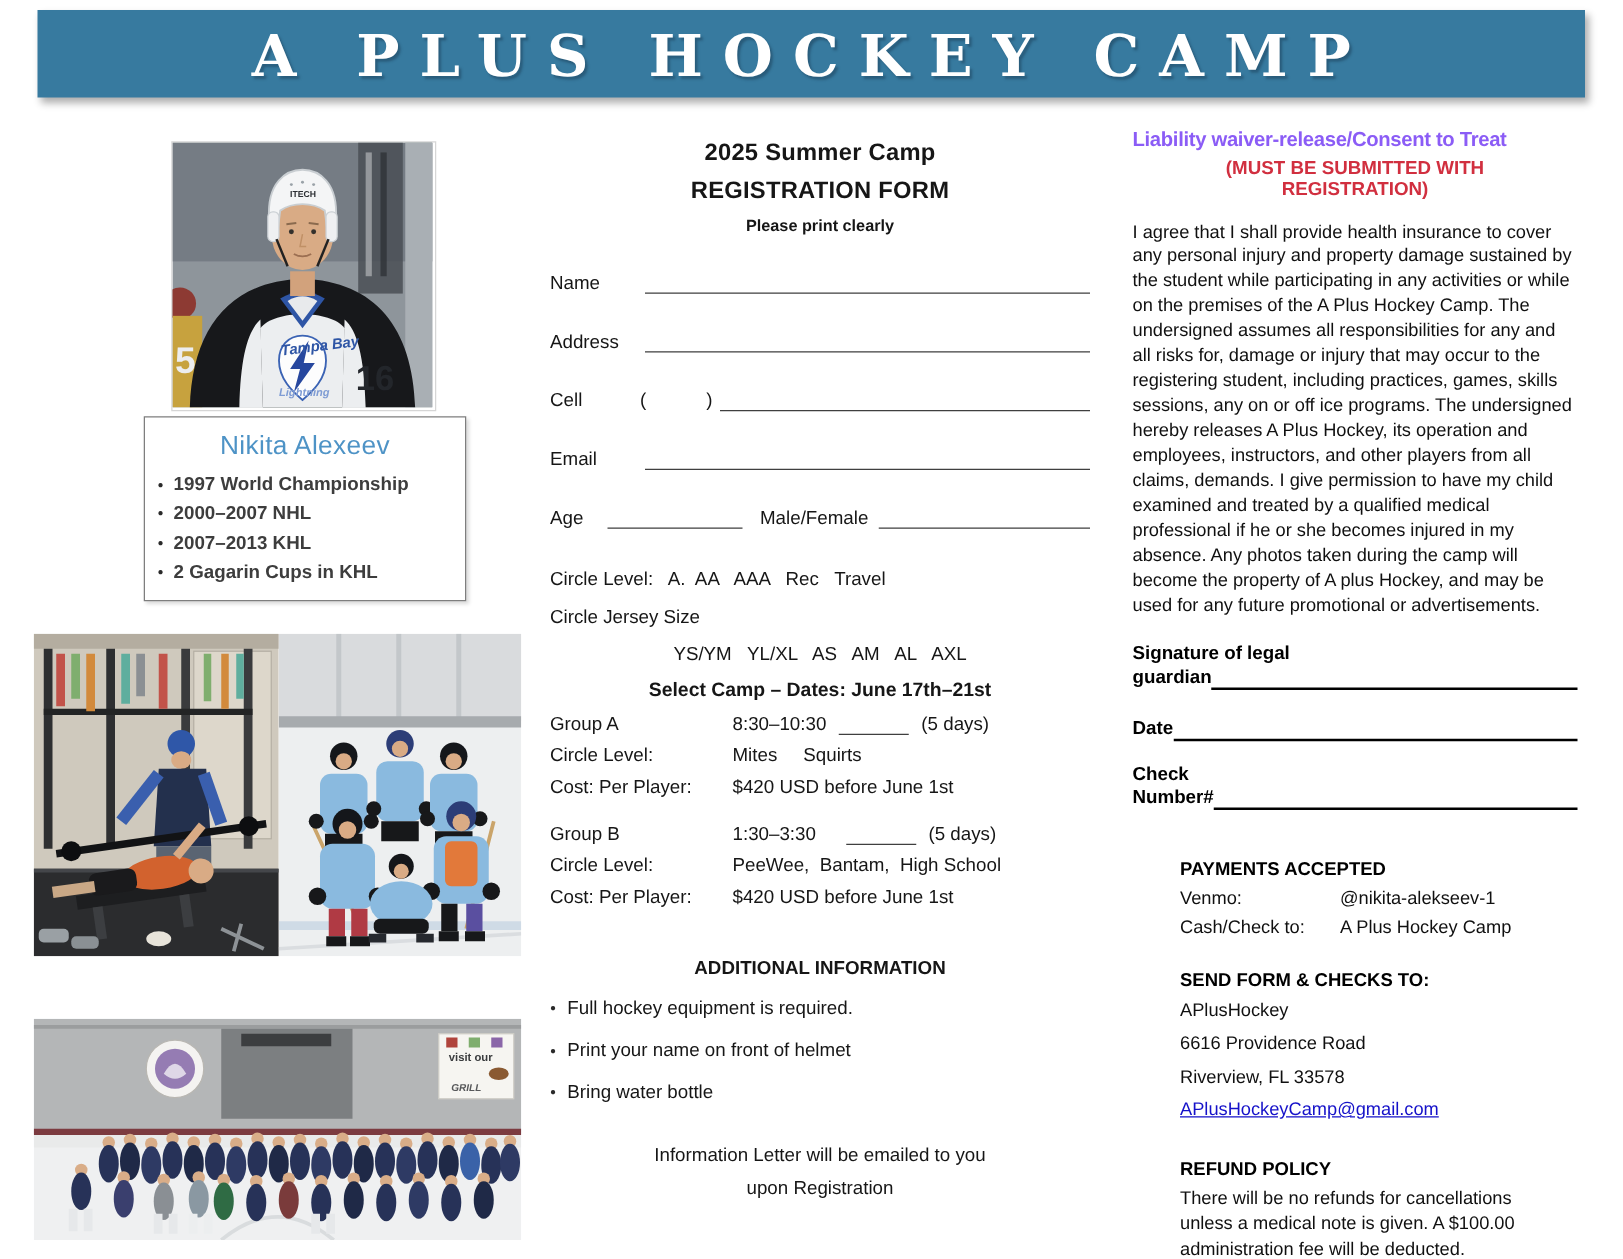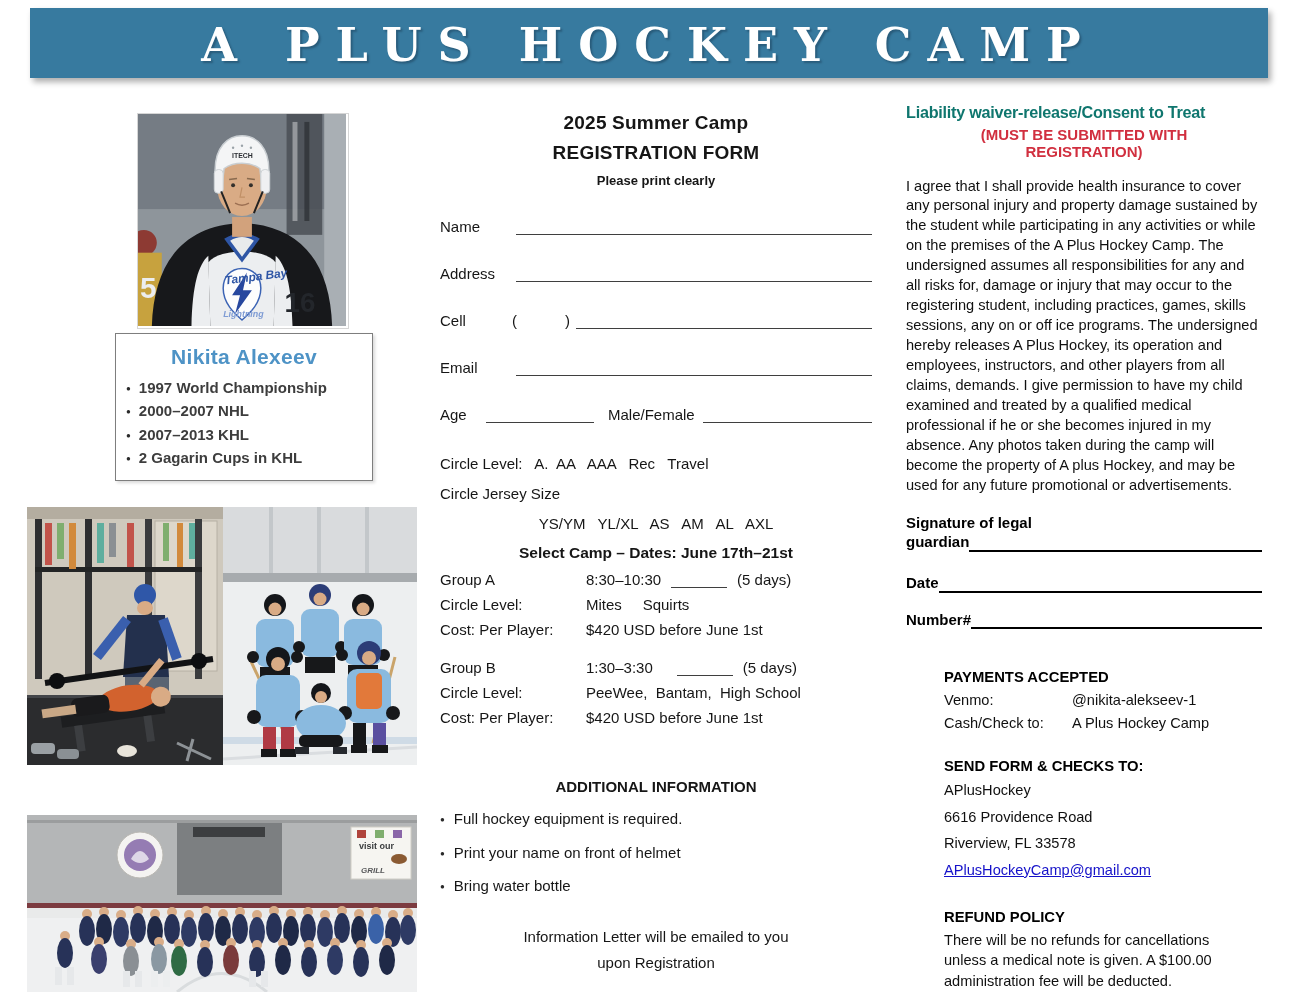--- a/index.html
+++ b/index.html
@@ -17,21 +17,21 @@
   .ph{position:absolute;display:block}
   .ph svg{display:block}
   .ph-player{left:137px;top:113px;width:210px;height:214px;border:1px solid #d6d6d6}
   .ph-gym{left:27px;top:507px;width:196px;height:258px}
   .ph-team{left:223px;top:507px;width:194px;height:258px}
   .ph-group{left:27px;top:815px;width:390px;height:214px}
 
   
   .bio-box{position:absolute;left:115px;top:333px;width:256px;height:146px;background:#fff;
         border:1.5px solid #7e7e7e;box-shadow:2px 2px 3px rgba(0,0,0,.15)}
-  .bio-name{margin-top:11px;text-align:center;font-size:21px;font-weight:bold;color:#4e93c6;letter-spacing:.3px}
+  .bio-name{margin-top:11px;text-align:center;font-size:21px;font-weight:normal;color:#4e93c6;letter-spacing:.3px}
   .bio-ul{margin:9px 0 0 10px;padding:0;list-style:none}
   .bio-ul li{font-size:15px;font-weight:bold;color:#3d3d3d;margin-top:3px;line-height:1.35}
   .bio-ul li::before{content:"●";font-size:8px;vertical-align:2px;margin-right:8px;color:#2a2a2a}
 
   
   .col-form{position:absolute;left:440px;top:112px;width:432px;font-size:15px;color:#161616}
   .f-title{text-align:center;font-weight:bold;font-size:19px;letter-spacing:.2px}
   .f-title2{margin-top:8px}
   .f-sub{text-align:center;font-weight:bold;font-size:13px;margin-top:9px}
   .frow{display:flex;align-items:flex-end;margin-top:30px}
@@ -42,28 +42,28 @@
   .pre{white-space:pre}
   .lvl{margin-top:32px}
   .jer{margin-top:13px}
   .sizes{margin-top:13px;text-align:center}
   .selcamp{margin-top:12px;text-align:center;font-weight:bold;font-size:15.5px}
   .grow{display:grid;grid-template-columns:146px 1fr;align-items:end;margin-top:8px}
   .g1{margin-top:9px}.gB{margin-top:21px}
   .bold{font-weight:normal}
   .gval{display:flex;align-items:flex-end}
   .gline{border-bottom:1.6px solid #3f3f3f;height:14px;width:56px;margin:0 10px}
-  .add-title{text-align:center;font-weight:bold;margin-top:52px;font-size:15px}
+  .add-title{text-align:center;font-weight:bold;margin-top:40px;font-size:15px}
   .ab{margin-top:14px;line-height:1.3}
   .ab::before{content:"●";font-size:8px;vertical-align:2px;margin-right:9px;color:#2a2a2a}
   .note{text-align:center;margin-top:28px;line-height:1.75}
 
   
   .col-waiver{position:absolute;left:906px;top:103px;width:356px;font-size:14.6px;color:#101010}
-  .w-title{font-weight:bold;font-size:16.2px;letter-spacing:-.25px;white-space:nowrap;color:#0f766e}
+  .w-title{font-weight:bold;font-size:16.2px;letter-spacing:-.25px;white-space:nowrap;color:#8b5cf6}
   .w-red{text-align:center;font-weight:bold;color:#d12f3f;font-size:15px;line-height:1.15;margin-top:4px}
   .w-body{margin-top:16px;line-height:1.37;text-align:left}
   .sig{font-weight:bold;font-size:15px;margin-top:18px;line-height:1.25;color:#000}
   .sig2{margin-top:22px}.sig3{margin-top:18px}
   .sigrow{display:flex;align-items:flex-end}
   .sline{border-bottom:2px solid #000;height:13px;flex:1}
   .blk{margin-left:38px}
   .blk-pay{margin-top:40px}.blk-send{margin-top:27px}.blk-ref{margin-top:29px}
   .blk-title{font-weight:bold;font-size:14.8px;color:#000}
   .prow{display:grid;grid-template-columns:128px 1fr;margin-top:7px}
@@ -423,20 +423,21 @@
           <span class="sline"></span>
         </div>
     </div>
     <div class="sig sig2">
       <div class="sigrow">
           <span>Date</span>
           <span class="sline"></span>
         </div>
     </div>
     <div class="sig sig3">
+      <div>Check</div>
       <div class="sigrow">
           <span>Number#</span>
           <span class="sline"></span>
         </div>
     </div>
 
     <div class="blk blk-pay">
       <div class="blk-title">PAYMENTS ACCEPTED</div>
       <div class="prow">
         <span>Venmo:</span>

